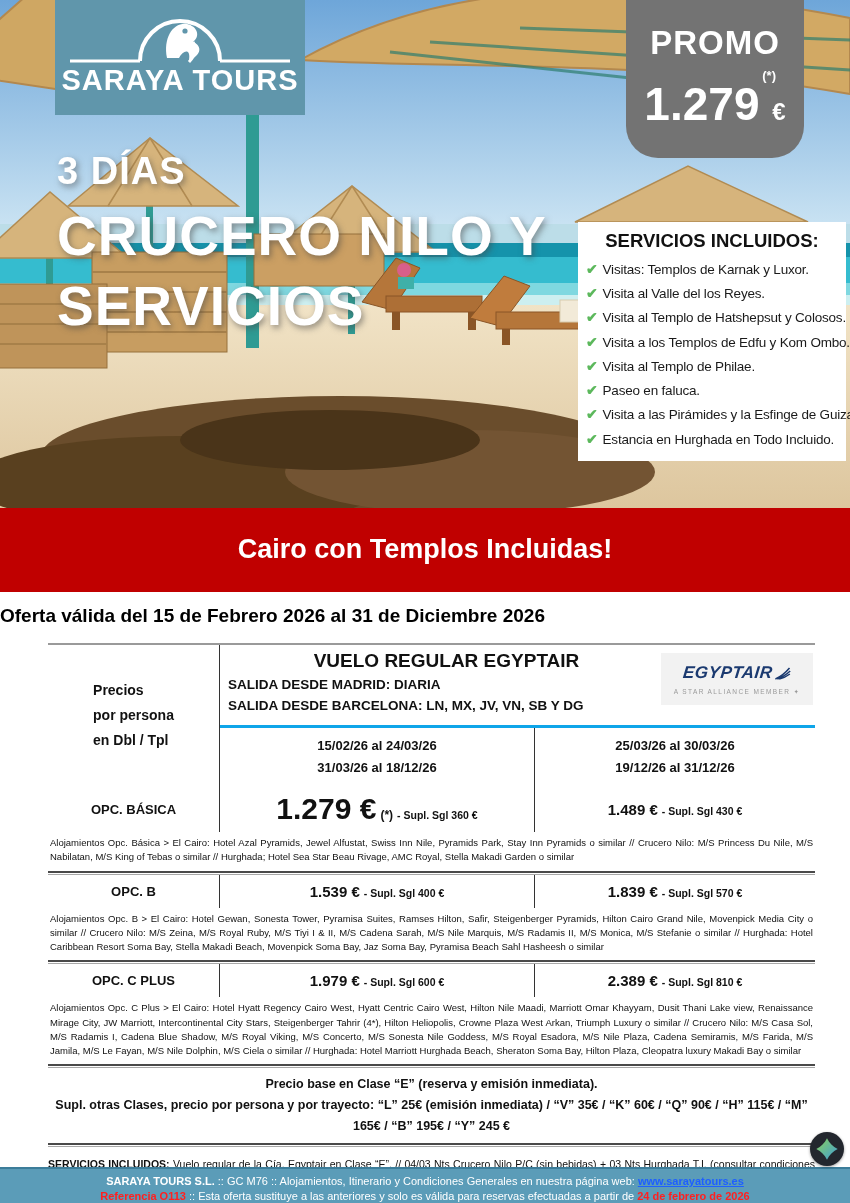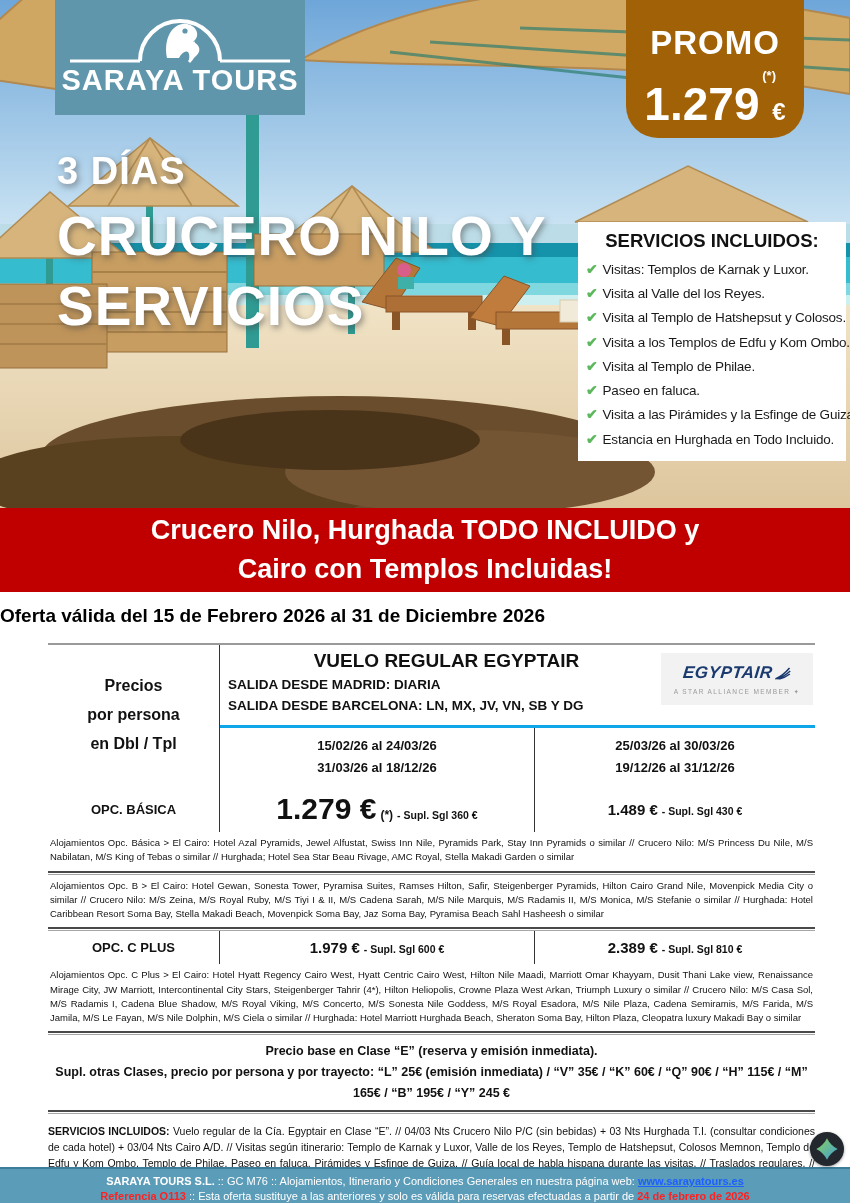--- a/index.html
+++ b/index.html
@@ -9,21 +9,21 @@
 
   
   .hero { position:relative; width:850px; height:508px; overflow:hidden; }
   .hero svg.scene { position:absolute; left:0; top:0; z-index:0; }
 
   .logo-box { position:absolute; left:55px; top:0; width:250px; height:115px;
               background:#6096ab; z-index:3; display:flex; flex-direction:column; align-items:center; }
   .logo-emblem { margin-top:4px; }
   .logo-text { color:#ffffff; font-size:29px; font-weight:bold; letter-spacing:1px; margin-top:-2px; }
 
-  .promo-box { position:absolute; left:626px; top:0; width:178px; height:138px; background:#a16207;
+  .promo-box { position:absolute; left:626px; top:0; width:178px; height:158px; background:#737373;
                border-radius:0 0 32px 32px; z-index:3; color:#ffffff; text-align:center; }
   .promo-label { font-size:33px; font-weight:bold; margin-top:24px; letter-spacing:1px; }
   .promo-star { font-size:13px; font-weight:bold; text-align:right; padding-right:28px; margin-top:6px; }
   .promo-price { font-size:46px; font-weight:bold; line-height:1; margin-top:-2px; }
   .promo-price .euro { font-size:24px; }
 
   .hero-title { position:absolute; left:57px; top:150px; z-index:2; color:#ffffff;
                 text-shadow:2px 3px 6px rgba(70,70,70,.55); }
   .hero-days { font-size:38px; font-weight:bold; letter-spacing:1px; }
   .hero-main { font-size:55px; font-weight:bold; letter-spacing:1px; line-height:70px; margin-top:8px; }
@@ -37,22 +37,22 @@
   
   .banner { width:850px; height:84px; background:#c00000; color:#ffffff; text-align:center;
             display:flex; flex-direction:column; justify-content:center; font-size:27px; font-weight:bold; line-height:1.45; }
 
   .offer-validity { text-align:left; font-size:19px; font-weight:bold; color:#000; margin-top:13px; }
 
   
   .pricing-table { margin:16px 35px 0 48px; width:767px; color:#111; }
   .table-top { display:grid; grid-template-columns:172px 315px 1fr; border-top:2px solid #9a9a9a; }
   .label-cell { grid-column:1; grid-row:1 / span 2; border-right:1px solid #333;
-                display:flex; align-items:center; justify-content:center; text-align:center;
-                font-size:16px; font-weight:bold; white-space:pre-line; line-height:1.8; }
+                display:flex; align-items:center; justify-content:center; text-align:left;
+                font-size:14px; font-weight:bold; white-space:pre-line; line-height:1.8; }
   .head-right { grid-column:2 / span 2; grid-row:1; border-bottom:3px solid #0ea5e9; position:relative;
                 padding:5px 0 8px 8px; min-height:72px; }
   .flight-header { text-align:center; font-size:19px; font-weight:bold; padding-right:150px; margin-bottom:3px; }
   .departure { font-size:13.5px; font-weight:bold; line-height:1.55; }
   .airline-card { position:absolute; right:2px; top:8px; width:152px; height:52px; background:#f2f2f2;
                   display:flex; flex-direction:column; align-items:center; justify-content:center; }
   .airline-name { font-size:17px; font-weight:bold; font-style:italic; color:#1b3a70;
                   letter-spacing:0.5px; transform:skewX(-6deg); display:flex; align-items:center; gap:2px; }
   .airline-sub { font-size:6.5px; color:#9a9a9a; letter-spacing:1.4px; margin-top:5px;
                  display:flex; align-items:center; gap:3px; }
@@ -201,21 +201,20 @@
       <div class="service-item"><span class="check">✔</span><span>Visita al Templo de Hatshepsut y Colosos.</span></div>
       <div class="service-item"><span class="check">✔</span><span>Visita a los Templos de Edfu y Kom Ombo.</span></div>
       <div class="service-item"><span class="check">✔</span><span>Visita al Templo de Philae.</span></div>
       <div class="service-item"><span class="check">✔</span><span>Paseo en faluca.</span></div>
       <div class="service-item"><span class="check">✔</span><span>Visita a las Pirámides y la Esfinge de Guiza.</span></div>
       <div class="service-item"><span class="check">✔</span><span>Estancia en Hurghada en Todo Incluido.</span></div>
     </div>
   </div>
 
   <div class="banner">
-    <div>Crucero Nilo, Hurghada TODO INCLUIDO y</div>
     <div>Cairo con Templos Incluidas!</div>
   </div>
 
   <div class="offer-validity">Oferta válida del 15 de Febrero 2026 al 31 de Diciembre 2026</div>
 
   <div class="pricing-table">
 
     <div class="table-top">
       <div class="label-cell">Precios
 por persona
@@ -251,20 +250,33 @@
       </div>
       <div class="price-cell" style="grid-column:3;">
         <span class="price-md">1.489 €</span>
         <span class="price-note">- Supl. Sgl 430 €</span>
       </div>
     </div>
 
     <div class="hotels">Alojamientos Opc. Básica &gt; El Cairo: Hotel Azal Pyramids, Jewel Alfustat, Swiss Inn Nile, Pyramids Park, Stay Inn Pyramids o similar // Crucero Nilo: M/S Princess Du Nile, M/S Nabilatan, M/S King of Tebas o similar // Hurghada; Hotel Sea Star Beau Rivage, AMC Royal, Stella Makadi Garden o similar</div>
     <div class="rule"></div>
 
+    <div class="price-row">
+      <div class="opc-cell">OPC. B</div>
+      <div class="price-cell mid">
+        <span class="inner">
+          <span class="price-md">1.539 €</span>
+          <span class="price-note">- Supl. Sgl 400 €</span>
+        </span>
+      </div>
+      <div class="price-cell">
+        <span class="price-md">1.839 €</span>
+        <span class="price-note">- Supl. Sgl 570 €</span>
+      </div>
+    </div>
     <div class="hotels">Alojamientos Opc. B &gt; El Cairo: Hotel Gewan, Sonesta Tower, Pyramisa Suites, Ramses Hilton, Safir, Steigenberger Pyramids, Hilton Cairo Grand Nile, Movenpick Media City o similar // Crucero Nilo: M/S Zeina, M/S Royal Ruby, M/S Tiyi I &amp; II, M/S Cadena Sarah, M/S Nile Marquis, M/S Radamis II, M/S Monica, M/S Stefanie o similar // Hurghada: Hotel Caribbean Resort Soma Bay, Stella Makadi Beach, Movenpick Soma Bay, Jaz Soma Bay, Pyramisa Beach Sahl Hasheesh o similar</div>
     <div class="rule"></div>
 
     <div class="price-row">
       <div class="opc-cell">OPC. C PLUS</div>
       <div class="price-cell mid">
         <span class="inner">
           <span class="price-md">1.979 €</span>
           <span class="price-note">- Supl. Sgl 600 €</span>
         </span>

